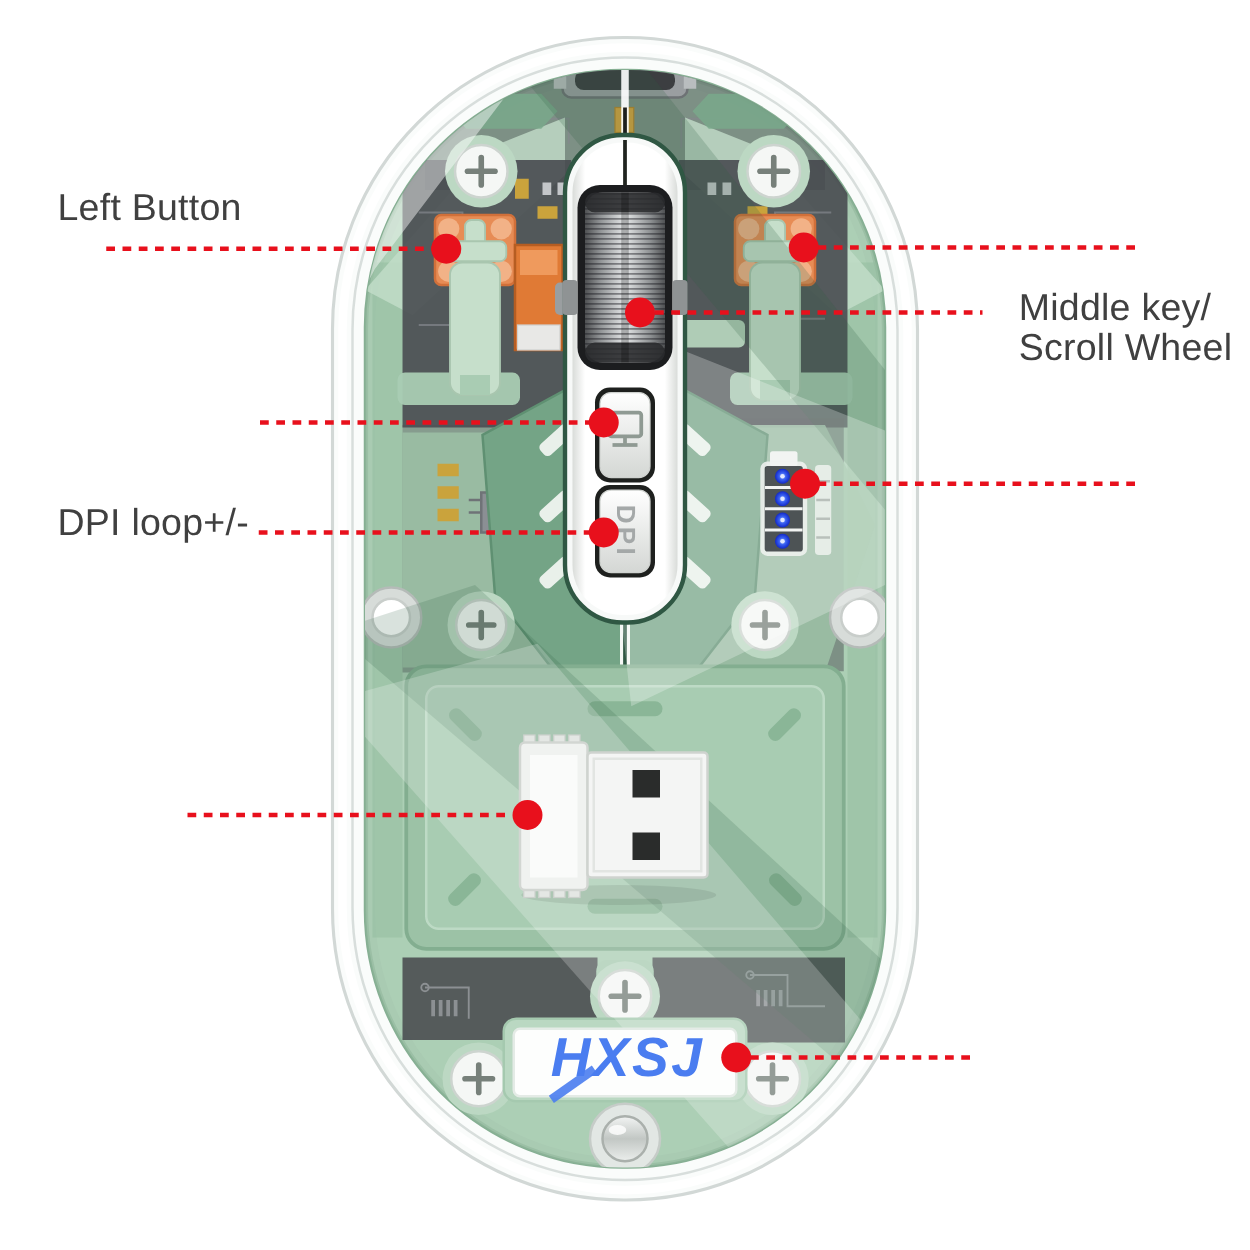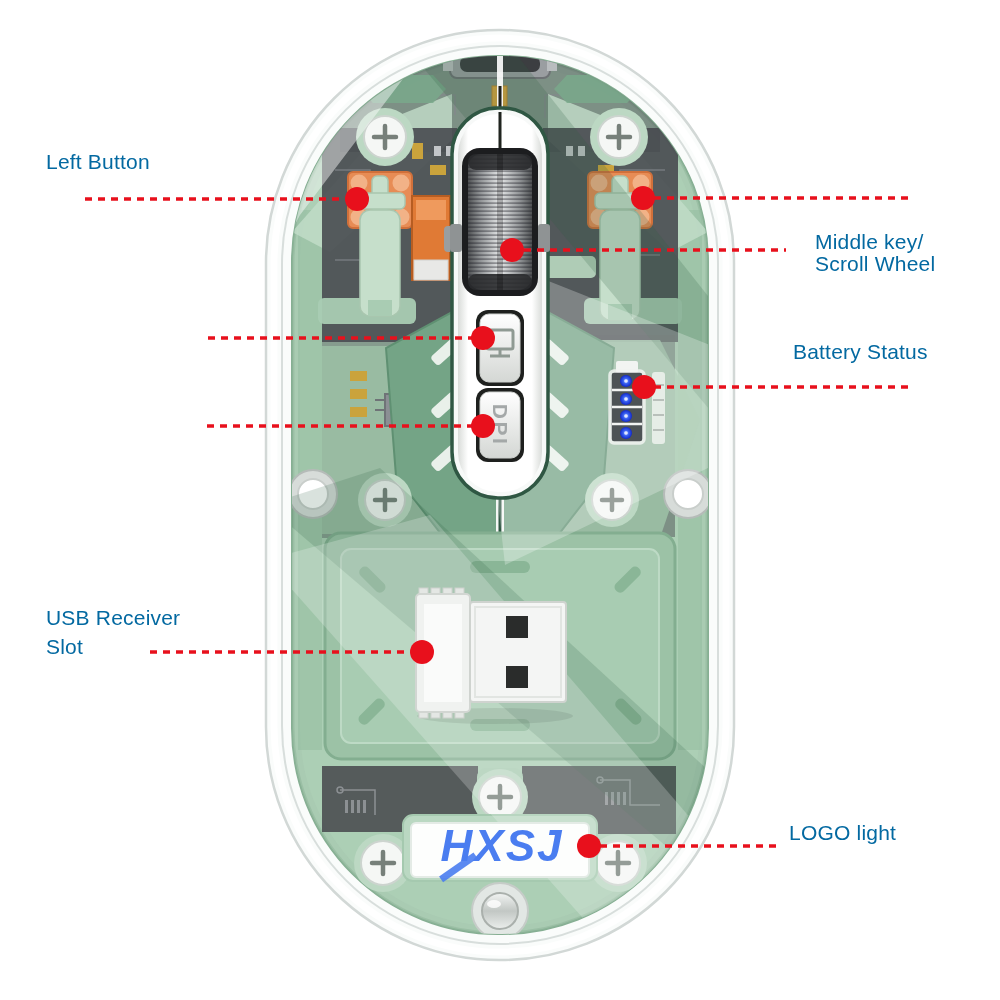--- a/index.html
+++ b/index.html
@@ -1,19 +1,19 @@
 <!DOCTYPE html>
 <html><head>
 <meta charset="utf-8">
 <style>
   html,body{margin:0;padding:0;background:#fff;}
   .page{position:relative;width:1000px;height:1000px;background:#ffffff;overflow:hidden;
         font-family:"Liberation Sans",sans-serif;}
   svg.mouse{position:absolute;left:0;top:0;width:1000px;height:1000px;}
-  .label{position:absolute;font-size:21px;line-height:1.05;color:#0369a1;
+  .label{position:absolute;font-size:30px;line-height:1.05;color:#404040;
          white-space:pre-line;letter-spacing:.2px;}
   .label.lh-wide{line-height:1.38;}
   text{font-family:"Liberation Sans",sans-serif;}
 </style>
 </head>
 <body>
 
 <div class="page">
 
 <svg class="mouse" viewBox="0 0 1000 1000">
@@ -370,18 +370,15 @@
     <circle cx="644" cy="387" r="12"></circle>
     <circle cx="483" cy="426" r="12"></circle>
     <circle cx="422" cy="652" r="12"></circle>
     <circle cx="589" cy="846" r="12"></circle>
   </g>
 </svg>
 
 <div class="label" style="left:46px;top:151px">Left Button</div>
 <div class="label" style="left:815px;top:231px">Middle key/
 Scroll Wheel</div>
-<div class="label" style="left:793px;top:341px">Battery Status</div>
-<div class="label lh-wide" style="left:46px;top:604px">USB Receiver
-Slot</div>
-<div class="label" style="left:789px;top:822px">LOGO light</div>
+<div class="label" style="left:46px;top:403px">DPI loop+/-</div>
 
 </div>
 
 </body></html>

